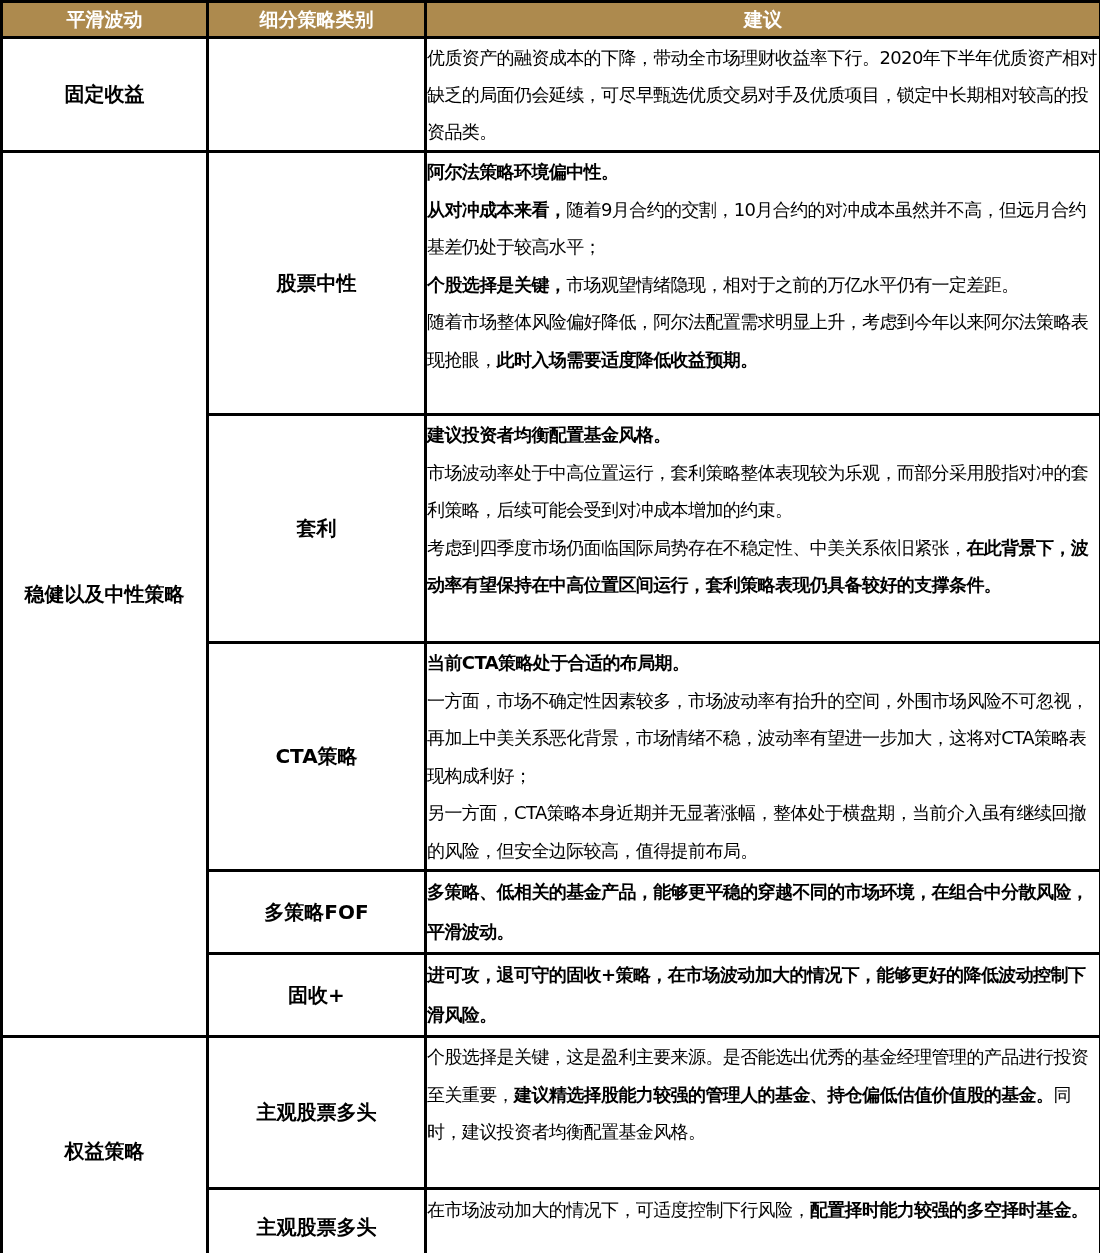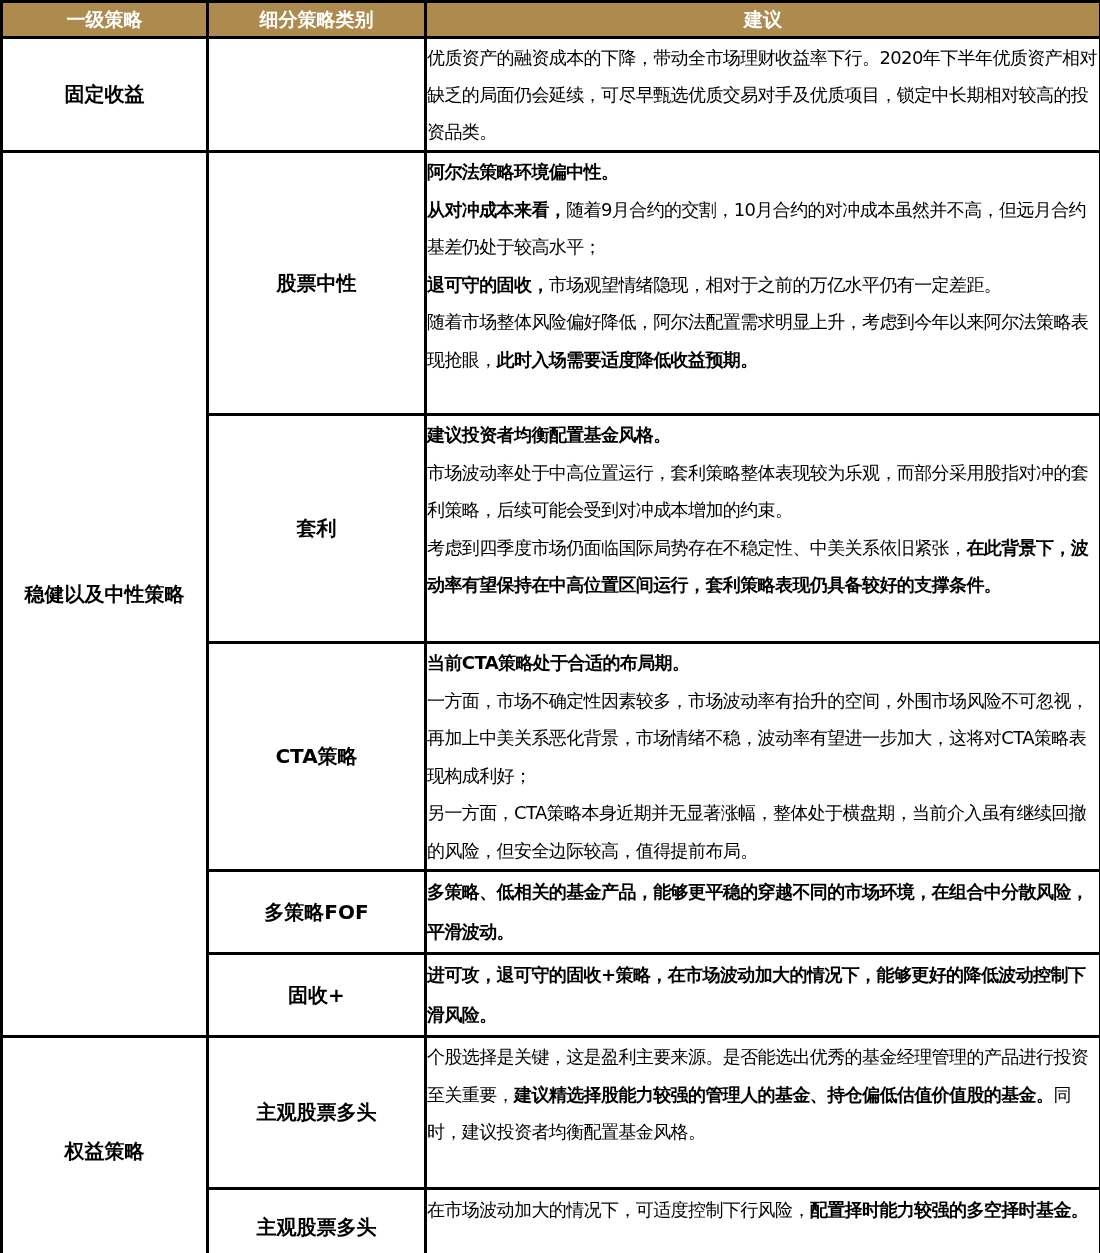--- a/index.html
+++ b/index.html
@@ -47,42 +47,42 @@
 <body>
 
 <table class="strategy">
   <colgroup>
     <col style="width:206px">
     <col style="width:218px">
     <col style="width:675px">
   </colgroup>
   <thead>
     <tr>
-      <th>一级策略</th>
+      <th>平滑波动</th>
       <th>细分策略类别</th>
       <th>建议</th>
     </tr>
   </thead>
   <tbody>
 
     <tr class="r-fixed" style="height:114px">
       <td class="cat1">固定收益</td>
       <td class="cat2"></td>
       <td class="advice">
           <p><span>优质资产的融资成本的下降，带动全市场理财收益率下行。2020年下半年优质资产相对缺乏的局面仍会延续，可尽早甄选优质交易对手及优质项目，锁定中长期相对较高的投资品类。</span></p>
         </td>
     </tr>
 
     <tr style="height:263px">
       <td class="cat1" rowspan="5">稳健以及中性策略</td>
       <td class="cat2">股票中性</td>
       <td class="advice">
           <p><b>阿尔法策略环境偏中性。</b></p>
           <p><b>从对冲成本来看，</b><span>随着9月合约的交割，10月合约的对冲成本虽然并不高，但远月合约基差仍处于较高水平；</span></p>
-          <p><b>退可守的固收，</b><span>市场观望情绪隐现，相对于之前的万亿水平仍有一定差距。</span></p>
+          <p><b>个股选择是关键，</b><span>市场观望情绪隐现，相对于之前的万亿水平仍有一定差距。</span></p>
           <p><span>随着市场整体风险偏好降低，阿尔法配置需求明显上升，考虑到今年以来阿尔法策略表现抢眼，</span><b>此时入场需要适度降低收益预期。</b></p>
         </td>
     </tr>
     <tr style="height:228px">
       <td class="cat2">套利</td>
       <td class="advice">
           <p><b>建议投资者均衡配置基金风格。</b></p>
           <p><span>市场波动率处于中高位置运行，套利策略整体表现较为乐观，而部分采用股指对冲的套利策略，后续可能会受到对冲成本增加的约束。</span></p>
           <p><span>考虑到四季度市场仍面临国际局势存在不稳定性、中美关系依旧紧张，</span><b>在此背景下，波动率有望保持在中高位置区间运行，套利策略表现仍具备较好的支撑条件。</b></p>
         </td>

